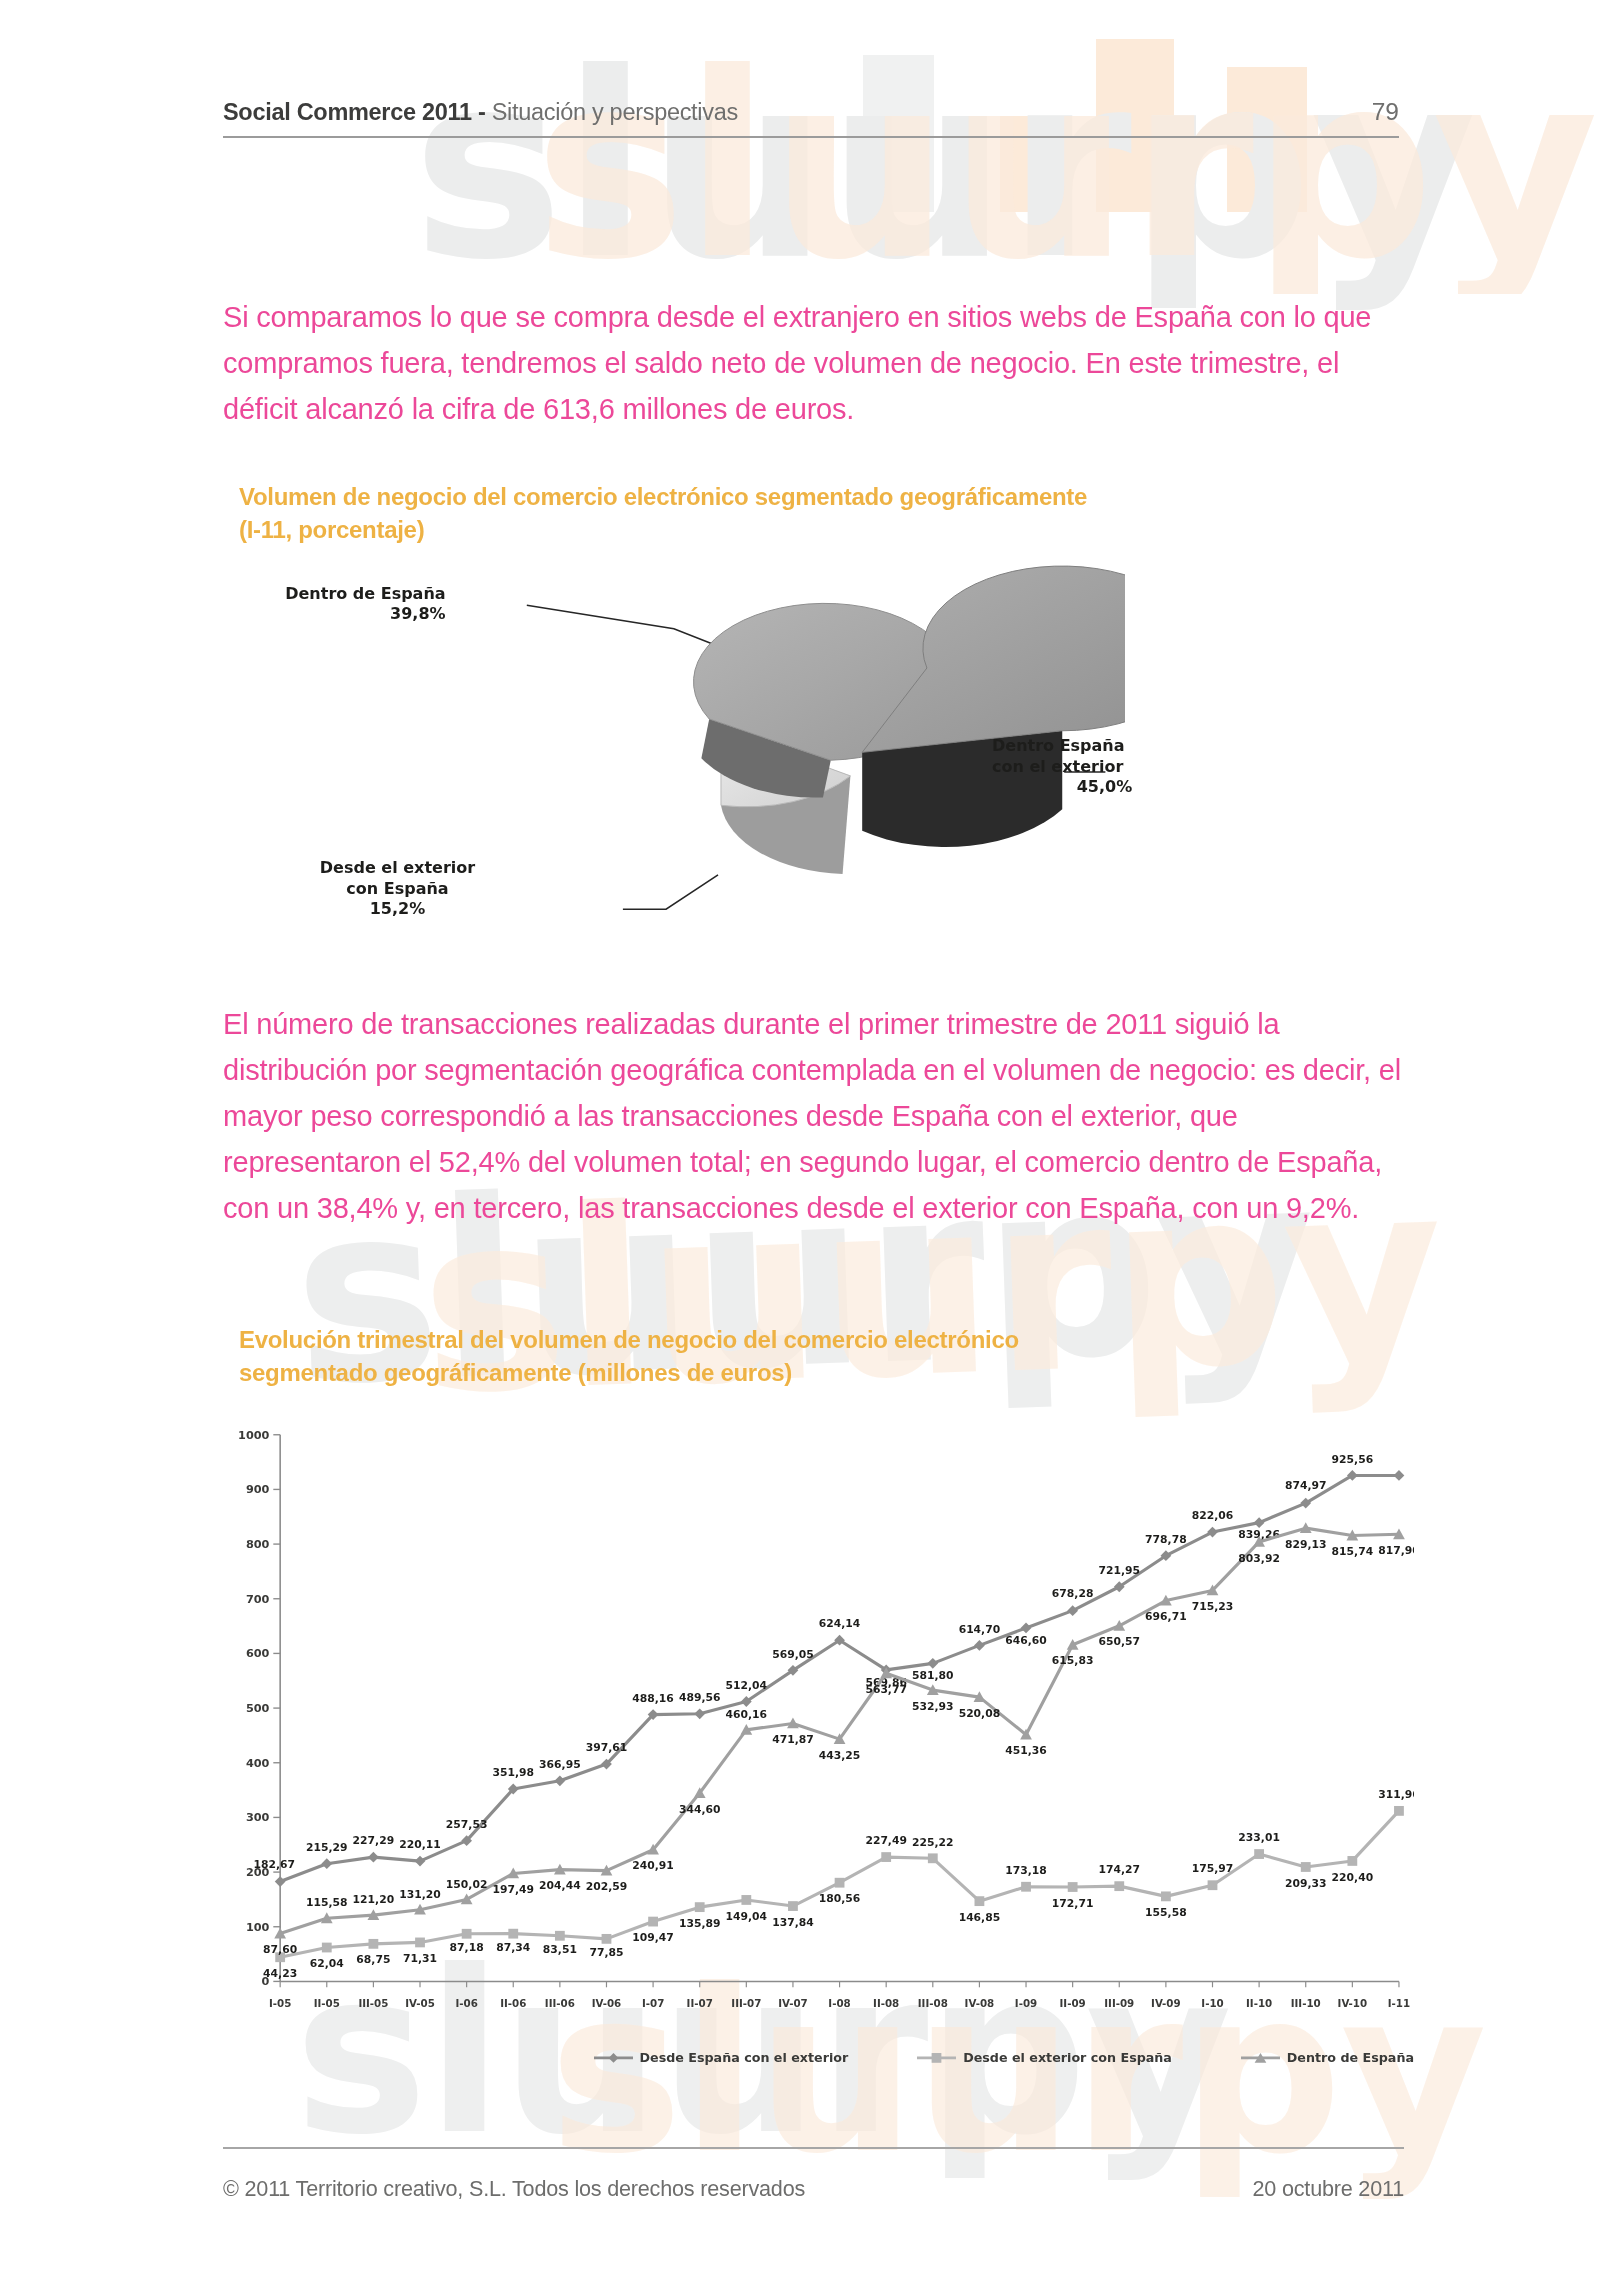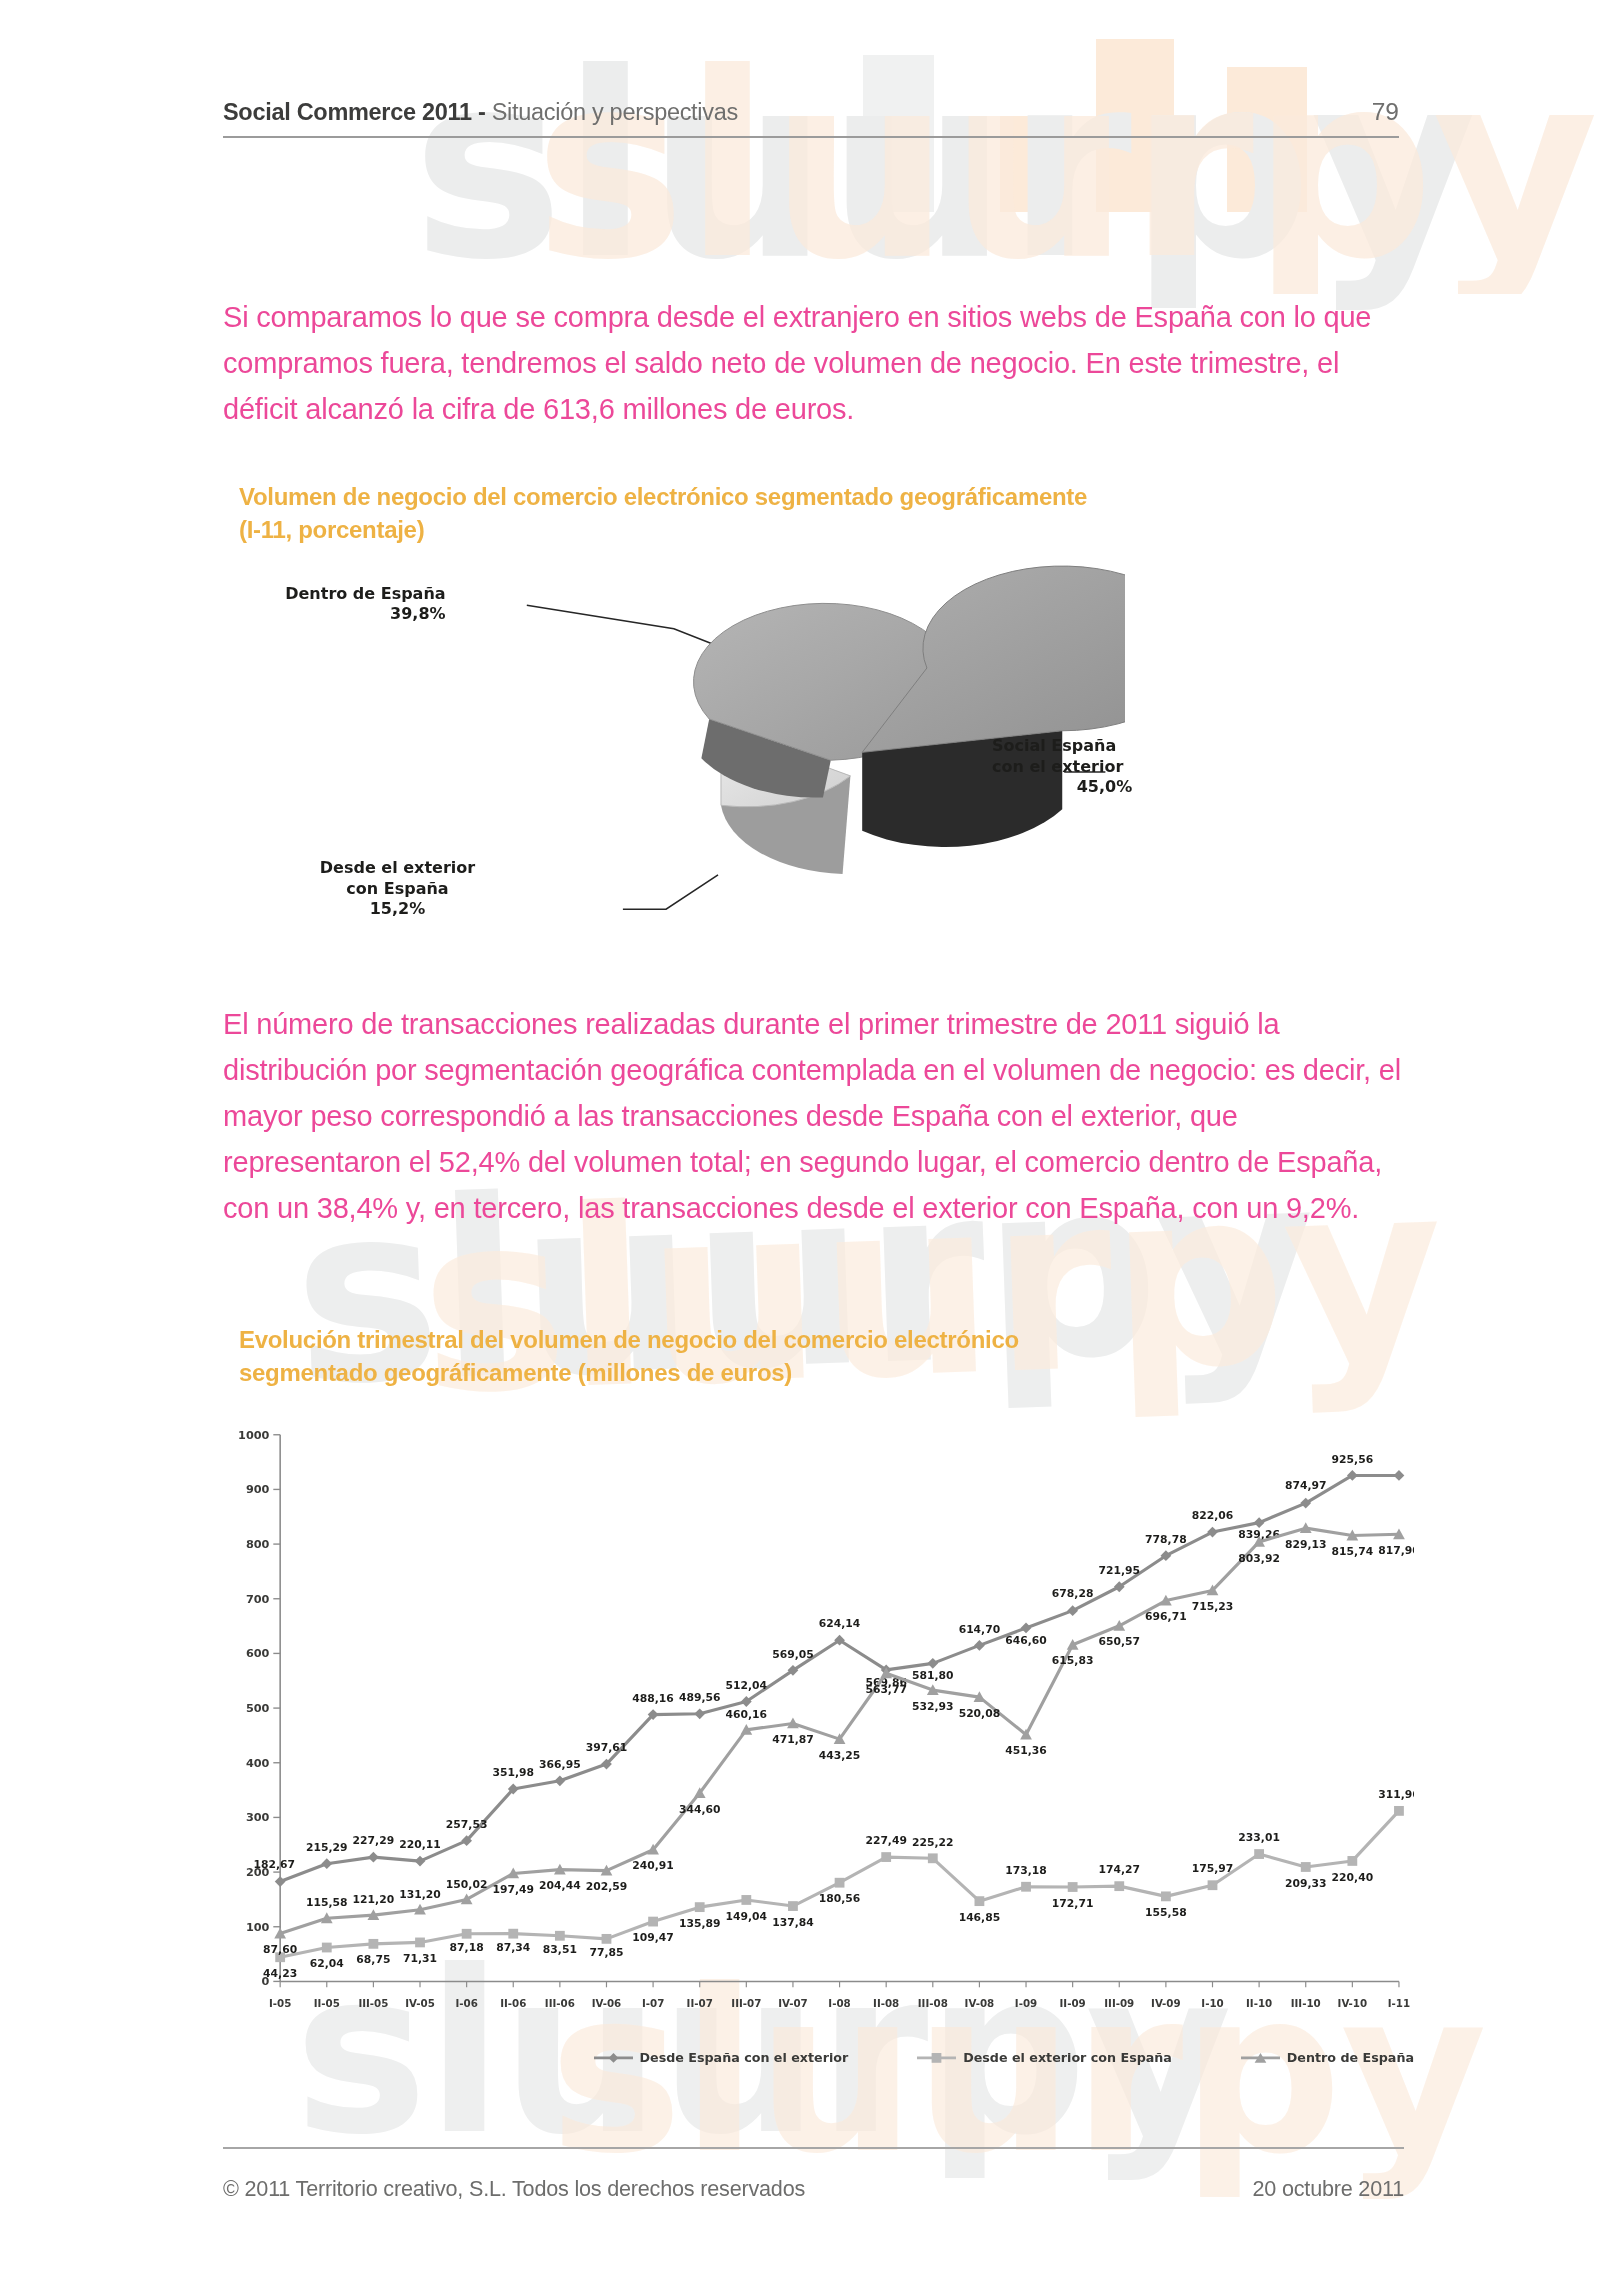--- a/index.html
+++ b/index.html
@@ -144,21 +144,21 @@
         <path d="M 352 192 L 418 106 A 142 84 0 1 1 556 170 Z" fill="url(#gTopB)" stroke="#7d7d7d" stroke-width="1"></path>
       </g>
     </svg>
 
     <div class="pielabel" id="pl-dentro">
       <div>Dentro de España</div>
       <div>39,8%</div>
     </div>
 
     <div class="pielabel" id="pl-desdeesp">
-      <div>Social España</div>
+      <div>Dentro España</div>
       <div>con el exterior</div>
       <div style="text-align:center">45,0%</div>
     </div>
 
     <div class="pielabel" id="pl-desdeext">
       <div>Desde el exterior</div>
       <div>con España</div>
       <div>15,2%</div>
     </div>
   </div>

